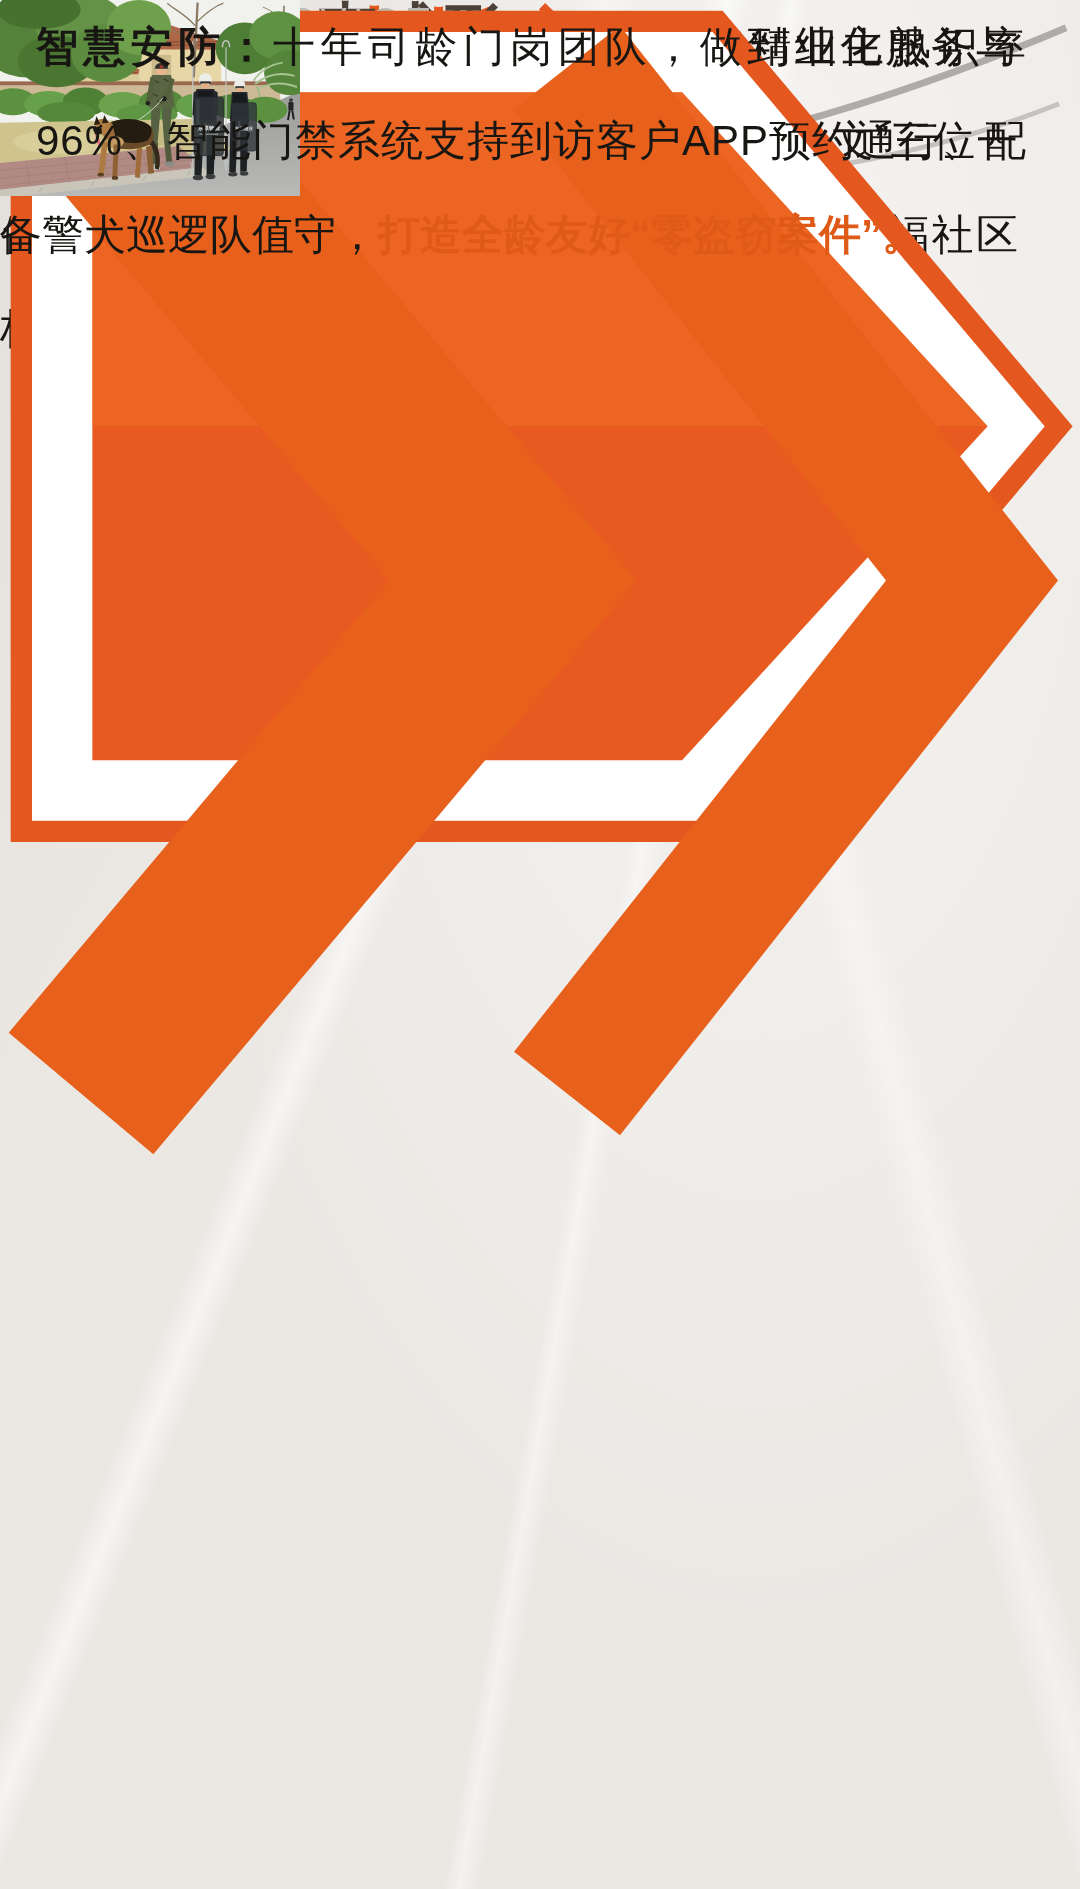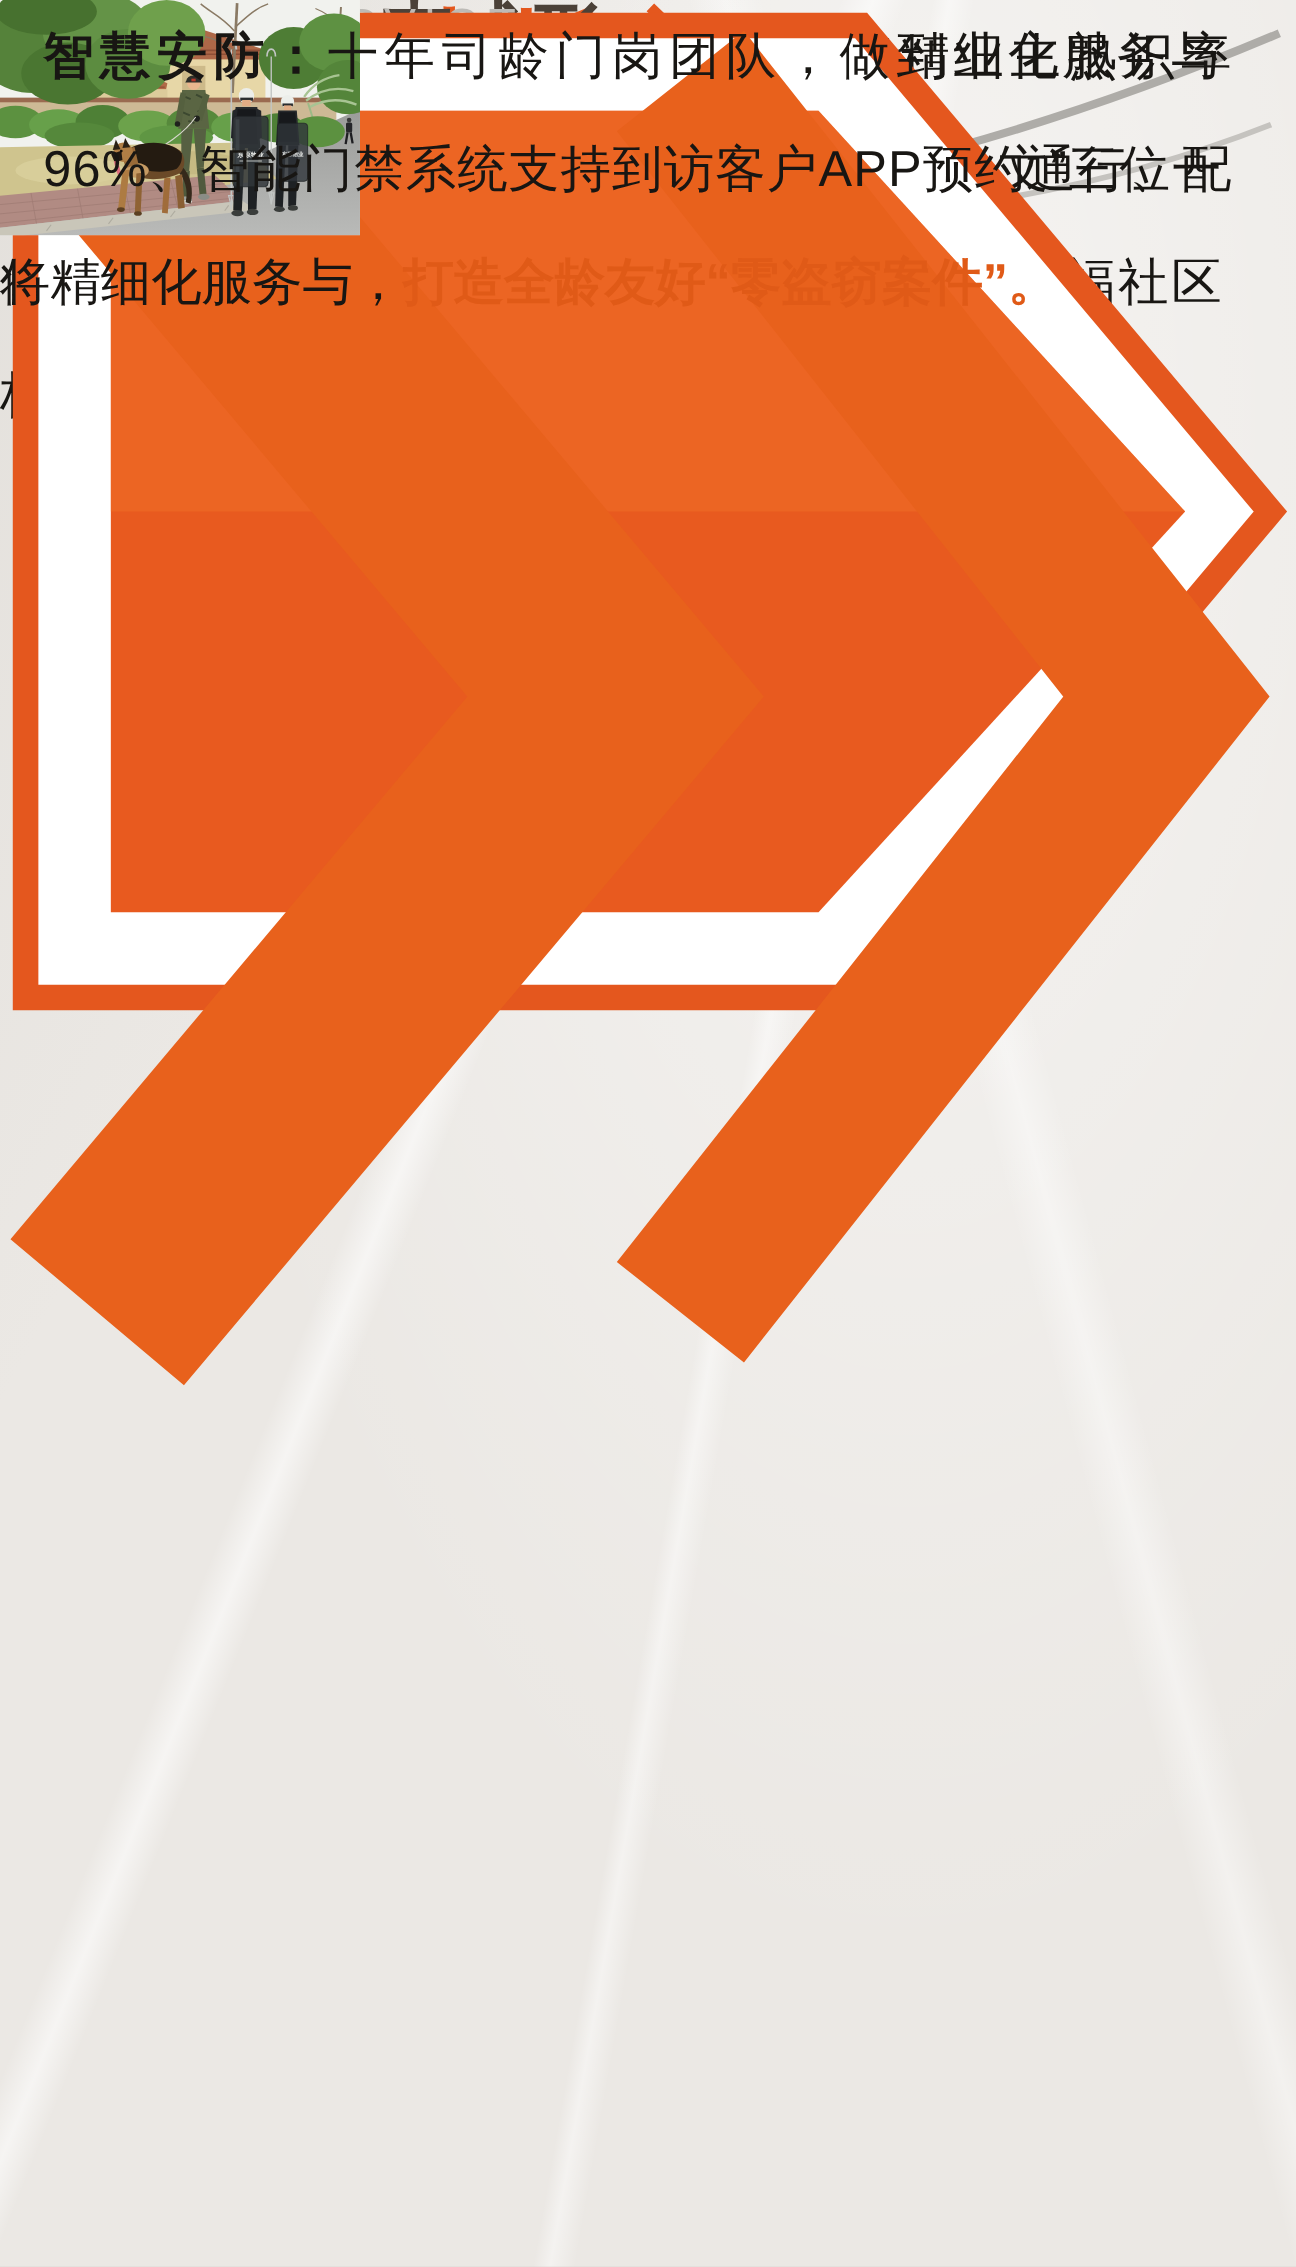--- a/index.html
+++ b/index.html
@@ -94,21 +94,21 @@
   <div class="abs badge-num">01</div>
   <svg class="abs chevrons" viewBox="0 0 80 86">
     <path d="M6,5 L38,43 L6,81" stroke="#E8611C" stroke-width="14" fill="none"></path>
     <path d="M42,5 L72,43 L42,81" stroke="#E8611C" stroke-width="10" fill="none"></path>
   </svg>
 
   <div class="abs para2">
     <div class="hl-box"></div>
     <div class="p2line just"><span class="hl-label">智慧安防：</span><span>十年司龄门岗团队，做到业主熟识率</span></div>
     <div class="p2line just">96%、智能门禁系统支持到访客户APP预约通行、配</div>
-    <div class="p2line l3"><span>将精细化服务与，</span><span class="emph">打造全龄友好“零盗窃案件”。</span></div>
+    <div class="p2line l3"><span>备警犬巡逻队值守，</span><span class="emph">打造全龄友好“零盗窃案件”。</span></div>
   </div>
 
   <div class="abs side-bar"></div>
 
   <div class="abs photo">
     <svg viewBox="0 0 929 608" preserveAspectRatio="none">
       <defs>
         <linearGradient id="roadg" x1="0" y1="0" x2="0" y2="1">
           <stop offset="0" stop-color="#9B9C9A"></stop>
             <stop offset="1" stop-color="#B9BAB8"></stop>

